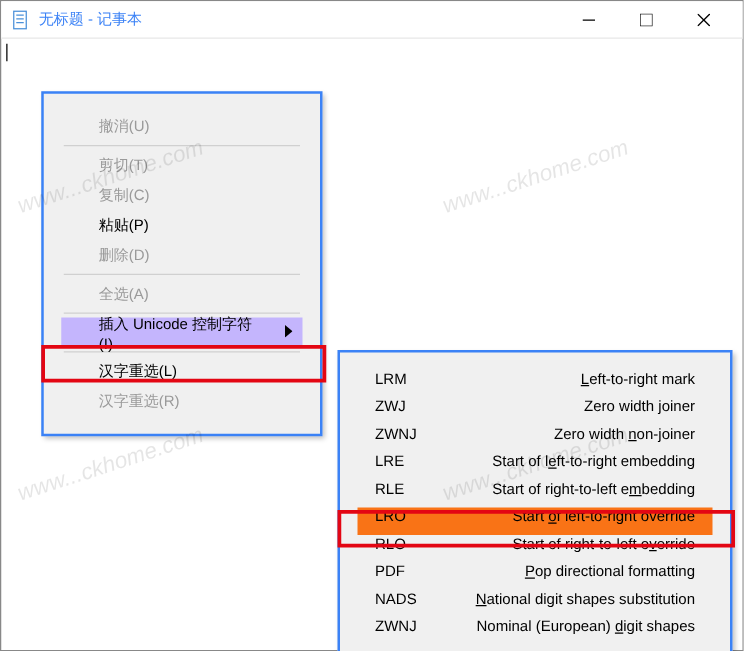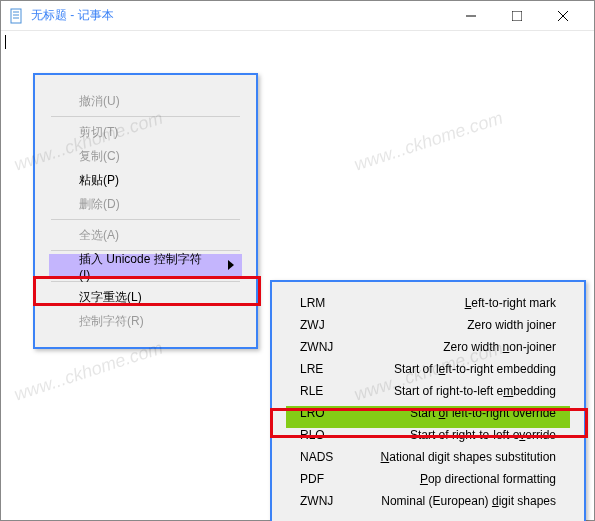--- a/index.html
+++ b/index.html
@@ -19,21 +19,21 @@
 .mi{height:24px;display:flex;align-items:center;padding:0 30px 0 30px;color:#000;position:relative}
 .mi.disabled{color:#9a9a9a}
 .mi.hl{background:#c4b5fd}
 .sep{height:1px;background:#d0d0d0;margin:3px 2px}
 .arrow{position:absolute;right:8px;top:50%;transform:translateY(-50%)}
 .redbox{position:absolute;border:3px solid #e30613;pointer-events:none}
 .redbox.r1{left:32px;top:275px;width:228px;height:30px}
 .redbox.r2{left:269px;top:407px;width:318px;height:30px}
 .submenu{left:269px;top:279px;width:316px}
 .smi{height:22px;display:flex;align-items:flex-start;padding:0 14px;color:#000;justify-content:space-between}
-.smi.hl{background:#84cc16}
+.smi.hl{background:#f97316}
 .smi .l{min-width:50px}
 .smi .r{text-align:right}
 .u{text-decoration:underline}
 .wm{position:absolute;color:rgba(0,0,0,.1);font-size:18px;font-style:italic;transform:rotate(-18deg);pointer-events:none;font-family:Arial}
 </style>
 </head>
 <body>
 
 <div class="window">
   <div class="titlebar">
@@ -78,21 +78,21 @@
     <div class="mi disabled">全选(A)</div>
     <div class="sep"></div>
     <div class="mi hl">
       <span>插入 Unicode 控制字符(I)</span>
       <span class="arrow"><svg width="6" height="10" viewBox="0 0 6 10">
             <path d="M0 0 L6 5 L0 10 Z" fill="#000"></path>
           </svg></span>
     </div>
     <div class="sep"></div>
     <div class="mi">汉字重选(L)</div>
-    <div class="mi disabled">控制字符(R)</div>
+    <div class="mi disabled">汉字重选(R)</div>
   </div>
 
   <div class="ctxmenu submenu" id="submenu">
       <div class="smi">
         <span class="l">LRM</span>
         <span class="r"><span class="u">L</span>eft-to-right mark</span>
       </div>
       <div class="smi">
         <span class="l">ZWJ</span>
         <span class="r">Zero width <span class="u">j</span>oiner</span>
@@ -111,26 +111,26 @@
       </div>
       <div class="smi hl">
         <span class="l">LRO</span>
         <span class="r">Start <span class="u">o</span>f left-to-right override</span>
       </div>
       <div class="smi">
         <span class="l">RLO</span>
         <span class="r">Start of right-to-left o<span class="u">v</span>erride</span>
       </div>
       <div class="smi">
+        <span class="l">PDF</span>
+        <span class="r"><span class="u">P</span>op directional formatting</span>
+      </div>
+      <div class="smi">
         <span class="l">NADS</span>
         <span class="r"><span class="u">N</span>ational digit shapes substitution</span>
-      </div>
-      <div class="smi">
-        <span class="l">PDF</span>
-        <span class="r"><span class="u">P</span>op directional formatting</span>
       </div>
       <div class="smi">
         <span class="l">ZWNJ</span>
         <span class="r">Nominal (European) <span class="u">d</span>igit shapes</span>
       </div>
     </div>
 
   <div class="redbox r1"></div>
   <div class="redbox r2"></div>
 

